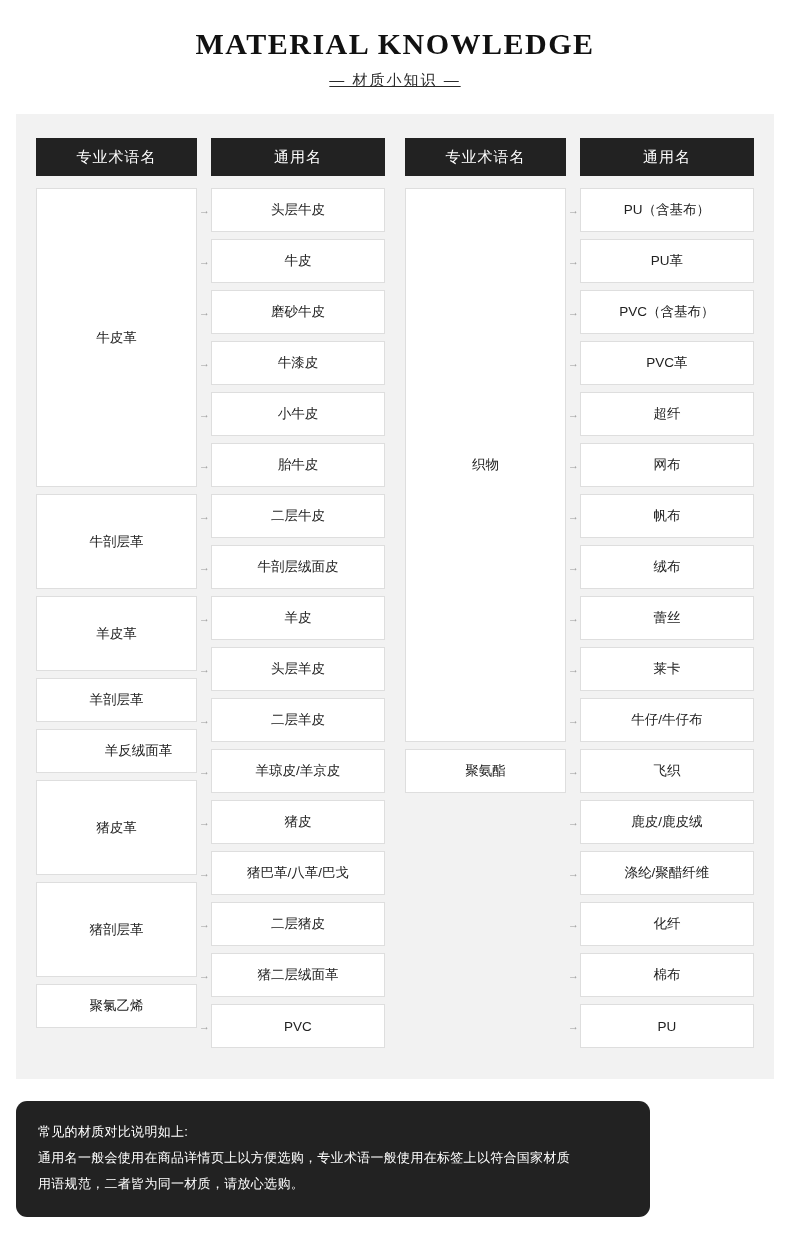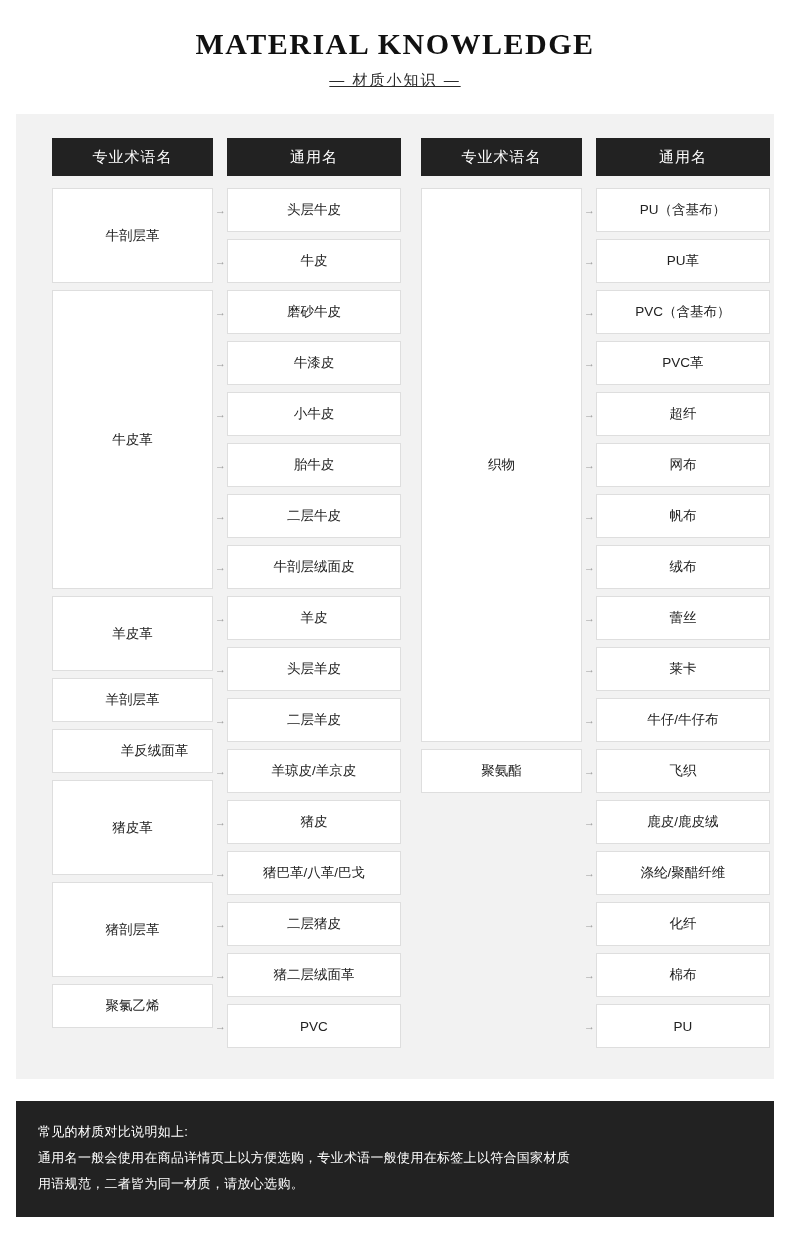--- a/index.html
+++ b/index.html
@@ -46,21 +46,20 @@
     margin: 24px 16px 0 16px;
     background: #f2f2f2;
     padding: 24px 20px 24px 20px;
     box-sizing: border-box;
     width: 758px;
   }
   .grid {
     display: flex;
     gap: 20px;
     align-items: flex-start;
-    margin-left: 16px;
   }
   .col-pair {
     display: flex;
     gap: 14px;
     width: 349px;
   }
   .col-left {
     width: 161px;
     flex: 0 0 161px;
   }
@@ -107,50 +106,51 @@
     font-size: 11px;
     line-height: 11px;
     text-align: center;
   }
   .left-stack .cell {
     border: 1px solid #dedede;
   }
   
   .note {
     margin: 22px 16px 0 16px;
-    width: 758px;
+    width: 634px;
     background: #222222;
     color: #ffffff;
     box-sizing: border-box;
     padding: 18px 22px 20px 22px;
     font-size: 13px;
     line-height: 2;
     letter-spacing: 0.3px;
+    border-radius: 11px;
   }
   .note p { margin: 0; }
 </style>
 </head>
 <body>
 
 <div class="page">
 
   <div class="header">
     <div class="header-title">MATERIAL KNOWLEDGE</div>
     <div class="header-sub">— 材质小知识 —</div>
   </div>
 
   <div class="panel">
     <div class="grid">
 
       <div class="col-pair">
         <div class="col-left">
           <div class="hdr">专业术语名</div>
           <div class="left-stack" id="left-terms">
+              <div class="cell" style="height: 299px;">牛皮革</div>
               <div class="cell" style="height: 95px;">牛剖层革</div>
-              <div class="cell" style="height: 299px;">牛皮革</div>
               <div class="cell" style="height: 75px;">羊皮革</div>
               <div class="cell" style="height: 44px;">羊剖层革</div>
               <div class="cell" style="height: 44px; padding-left: 48px;">羊反绒面革</div>
               <div class="cell" style="height: 95px;">猪皮革</div>
               <div class="cell" style="height: 95px;">猪剖层革</div>
               <div class="cell" style="height: 44px;">聚氯乙烯</div>
             </div>
         </div>
         <div class="col-right">
           <div class="hdr">通用名</div>

